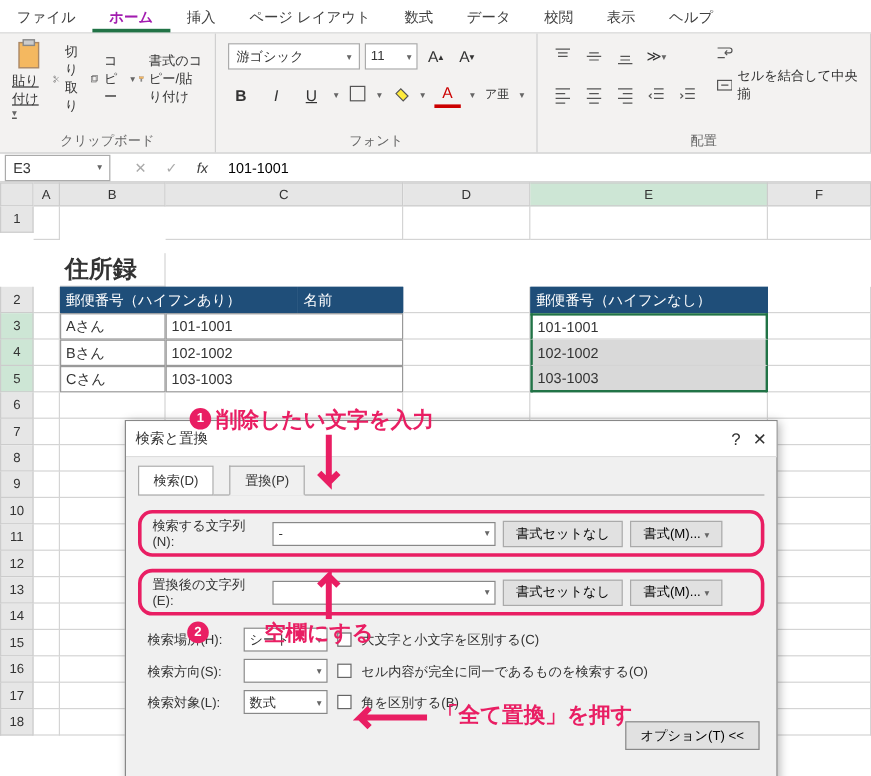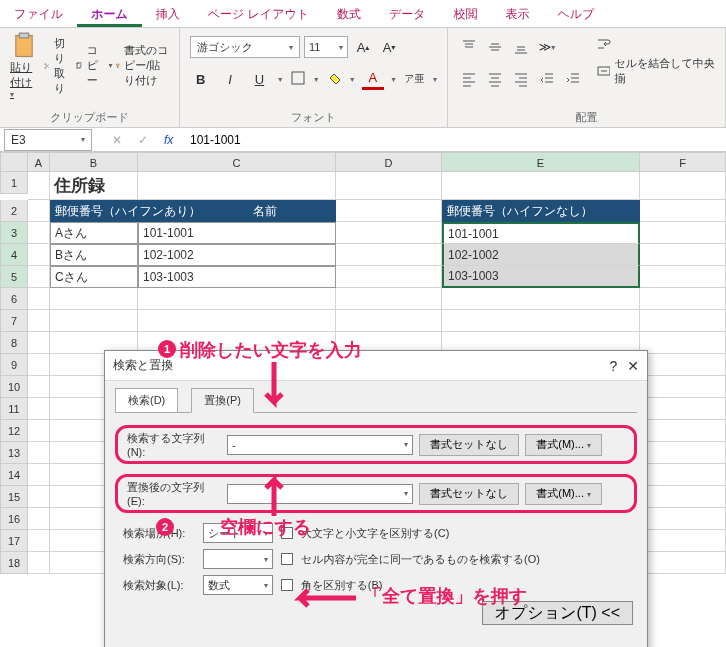--- a/index.html
+++ b/index.html
@@ -1,20 +1,20 @@
 <!DOCTYPE html>
 <html><head>
 <meta charset="utf-8">
 <style>
 * { box-sizing: border-box; margin: 0; padding: 0; font-family: "Yu Gothic", "游ゴシック", sans-serif; }
 body { background: #fff; font-size: 12px; color: #333; width: 726px; height: 647px; overflow: hidden; position: relative; }
 
 
 .ribbon-tabs { display: flex; height: 28px; background: #fff; border-bottom: 1px solid #ccc; }
-.ribbon-tab { padding: 6px 14px; font-size: 12px; cursor: pointer; color: #be185d; }
+.ribbon-tab { padding: 6px 14px; font-size: 12px; cursor: pointer; color: #404040; }
 .ribbon-tab.active { border-bottom: 3px solid #217346; color: #a21caf; font-weight: bold; }
 
 
 .ribbon { display: flex; background: #f3f2f1; height: 100px; border-bottom: 1px solid #ccc; }
 .group { display: flex; flex-direction: column; justify-content: space-between; border-right: 1px solid #d0d0d0; padding: 4px 10px 2px; }
 .group-title { text-align: center; font-size: 11px; color: #666; padding-top: 2px; }
 .clipboard-top { display: flex; gap: 6px; }
 .paste-btn { display: flex; flex-direction: column; align-items: flex-start; width: 46px; text-decoration: underline; }
 .paste-icon { width: 28px; height: 28px; }
 .clip-right { display: flex; flex-direction: row; gap: 2px; font-size: 11px; }
@@ -30,36 +30,36 @@
 
 .align-top { display: flex; gap: 4px; padding-top: 4px; }
 .align-bot { display: flex; gap: 4px; padding-top: 10px; }
 .abtn { width: 22px; height: 22px; display: flex; align-items: center; justify-content: center; }
 .align-right-col { display: flex; flex-direction: column; gap: 4px; padding-top: 4px; font-size: 11px; color: #333; }
 
 
 .formula-row { display: flex; height: 24px; border-bottom: 1px solid #ccc; align-items: center; }
 .name-box { width: 88px; height: 22px; border: 1px solid #ababab; margin-left: 4px; padding: 0 6px; display: flex; align-items: center; justify-content: space-between; font-size: 12px; }
 .fx-area { display: flex; align-items: center; margin-left: 20px; gap: 6px; }
-.fx-btn { width: 20px; color: #1d4ed8; }
+.fx-btn { width: 20px; color: #404040; }
 .formula-input { border: none; font-size: 12px; width: 200px; }
 
 
 .sheet { position: relative; }
 .col-headers { display: flex; }
 .corner { width: 28px; height: 20px; background: #e6e6e6; border: 1px solid #ccc; }
 .ch { height: 20px; background: #e6e6e6; border: 1px solid #ccc; border-left: none; text-align: center; font-size: 11px; color: #333; line-height: 20px; }
 .cw-A { width: 22px; } .cw-B { width: 88px; } .cw-C { width: 198px; } .cw-D { width: 106px; } .cw-E { width: 198px; } .cw-F { width: 86px; }
 
 .rows { }
 .row { display: flex; }
 .rh { width: 28px; height: 22px; background: #e6e6e6; border: 1px solid #ccc; border-top: none; text-align: center; font-size: 11px; line-height: 22px; }
 .cell { height: 22px; border-right: 1px solid #d4d4d4; border-bottom: 1px solid #d4d4d4; padding: 0 4px; display: flex; align-items: center; font-size: 12px; overflow: hidden; white-space: nowrap; }
 .row.r1 .cell { height: 28px; }
-.title-cell { font-size: 17px; font-weight: bold; }
+.title-cell { font-size: 20px; font-weight: bold; margin-top: 39px; }
 .hdr-cell { background: #1f4e79; color: #fff; border: 1px solid #1f4e79; font-size: 12px; }
 .data-b { border: 1px solid #999; }
 .sel-range { background: #d9d9d9; border-right: 2px solid #217346; border-left: 2px solid #217346; }
 .sel-top { border-top: 2px solid #217346; background: #fff; }
 .sel-bot { border-bottom: 2px solid #217346; }
 
 
 .dialog { position: absolute; left: 104px; top: 350px; width: 544px; background: #f0f0f0; border: 1px solid #888; box-shadow: 2px 2px 8px rgba(0,0,0,0.3); z-index: 10; }
 .dlg-title { display: flex; justify-content: space-between; align-items: center; height: 30px; padding: 0 8px; font-size: 12px; background: #fff; border-bottom: 1px solid #ddd; }
 .dlg-close { display: flex; gap: 10px; font-size: 14px; }
@@ -73,21 +73,21 @@
 .field-label { width: 100px; font-size: 11px; text-align: left; padding-left: 6px; }
 .field-inp { flex: 1; max-width: 186px; height: 20px; border: 1px solid #888; background: #fff; display: flex; align-items: center; justify-content: space-between; padding: 0 4px; font-size: 11px; }
 .fmt-btn { height: 22px; border: 1px solid #aaa; background: #e1e1e1; padding: 0 10px; font-size: 11px; }
 
 .opt-row { display: flex; align-items: center; gap: 8px; font-size: 11px; margin-bottom: 6px; }
 .opt-label { width: 80px; padding-left: 8px; }
 .opt-sel { width: 70px; height: 20px; border: 1px solid #888; background: #fff; display: flex; align-items: center; justify-content: space-between; padding: 0 4px; }
 .chk { width: 12px; height: 12px; border: 1px solid #666; background: #fff; display: inline-block; }
 
 .btn-row { display: flex; justify-content: flex-start; gap: 8px; padding: 10px; align-items: center; }
-.dlg-btn { height: 24px; border: 1px solid #888; background: #e1e1e1; padding: 0 12px; font-size: 16px; }
+.dlg-btn { height: 24px; border: 1px solid #888; background: #e1e1e1; padding: 0 12px; font-size: 11px; }
 .num-badge { width: 18px; height: 18px; border-radius: 50%; background: #e91e63; color: #fff; display: inline-flex; align-items: center; justify-content: center; font-size: 11px; font-weight: bold; }
 
 
 .anno { position: absolute; color: #e91e63; font-size: 18px; font-weight: bold; z-index: 20; pointer-events: none; }
 .arrow-down { position: absolute; z-index: 19; }
 .arrow-left { position: absolute; z-index: 19; }
 </style>
 </head>
 <body>
 

